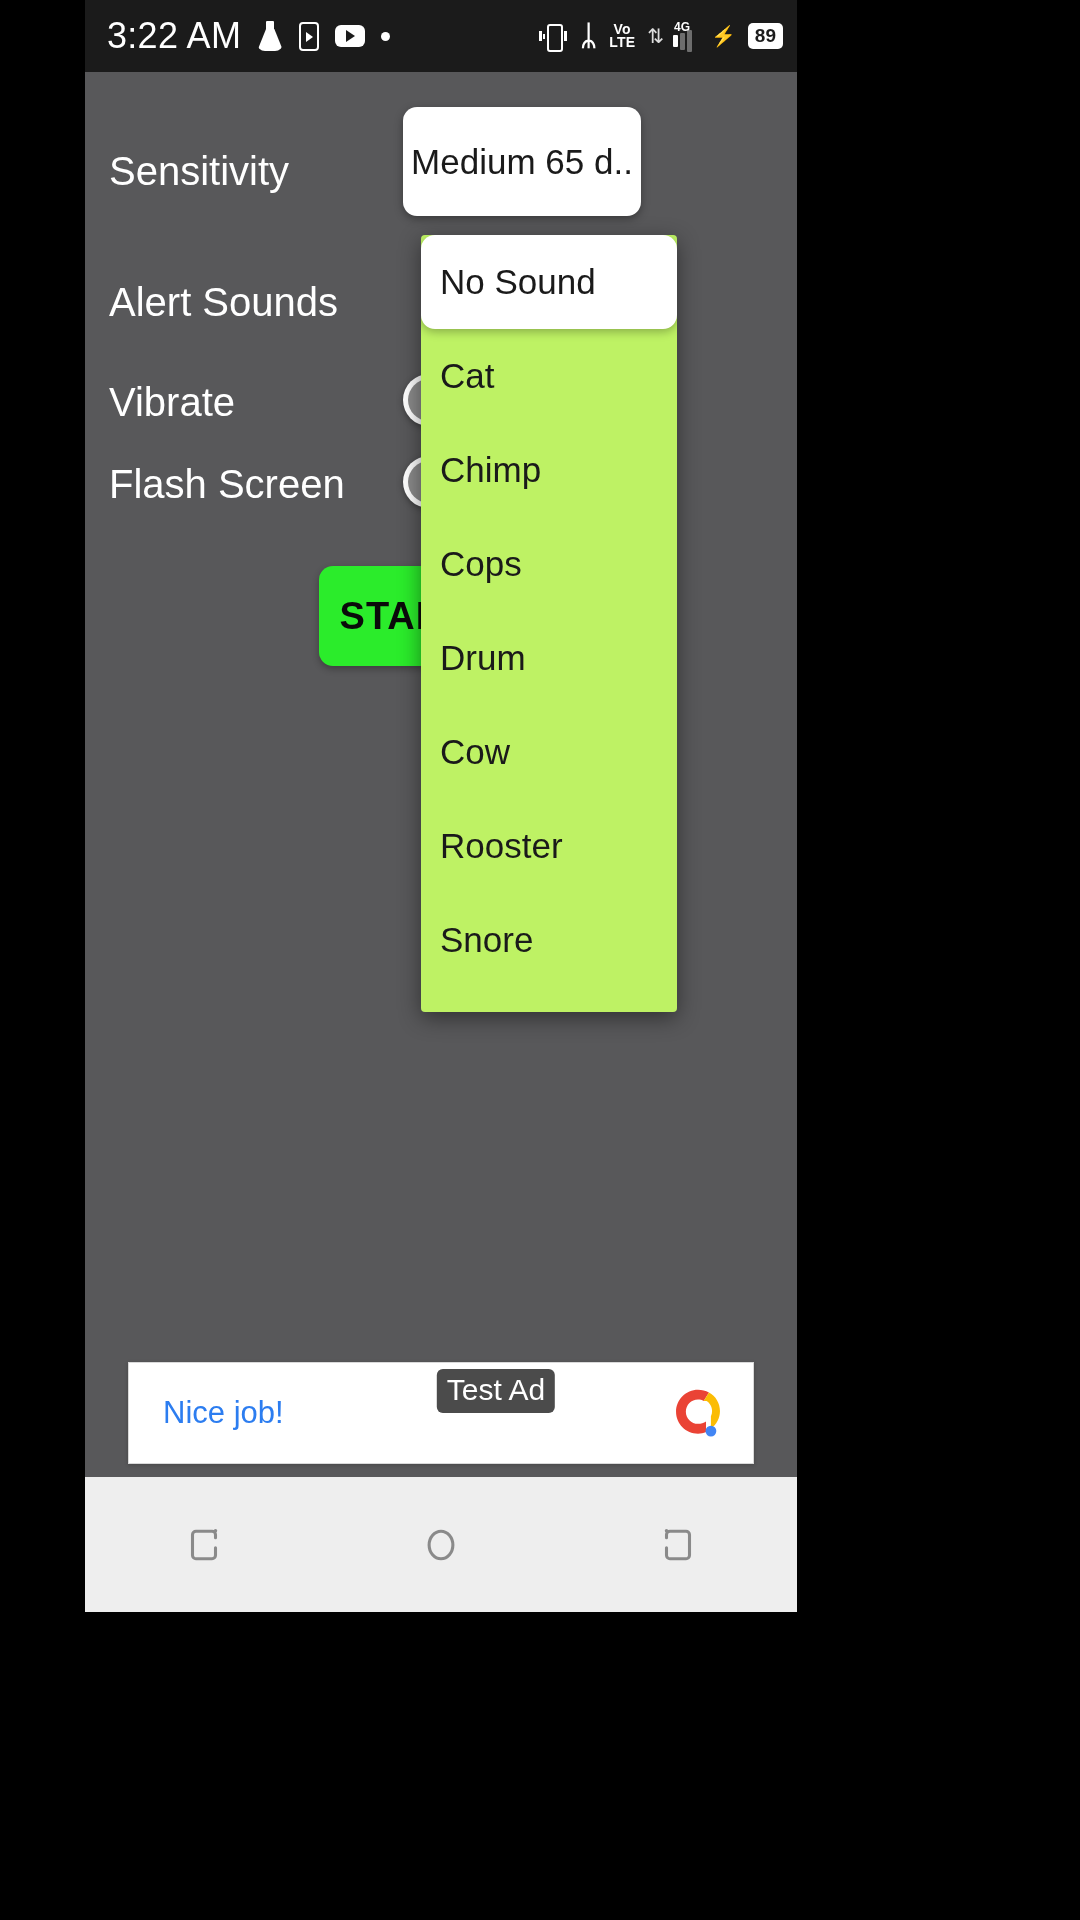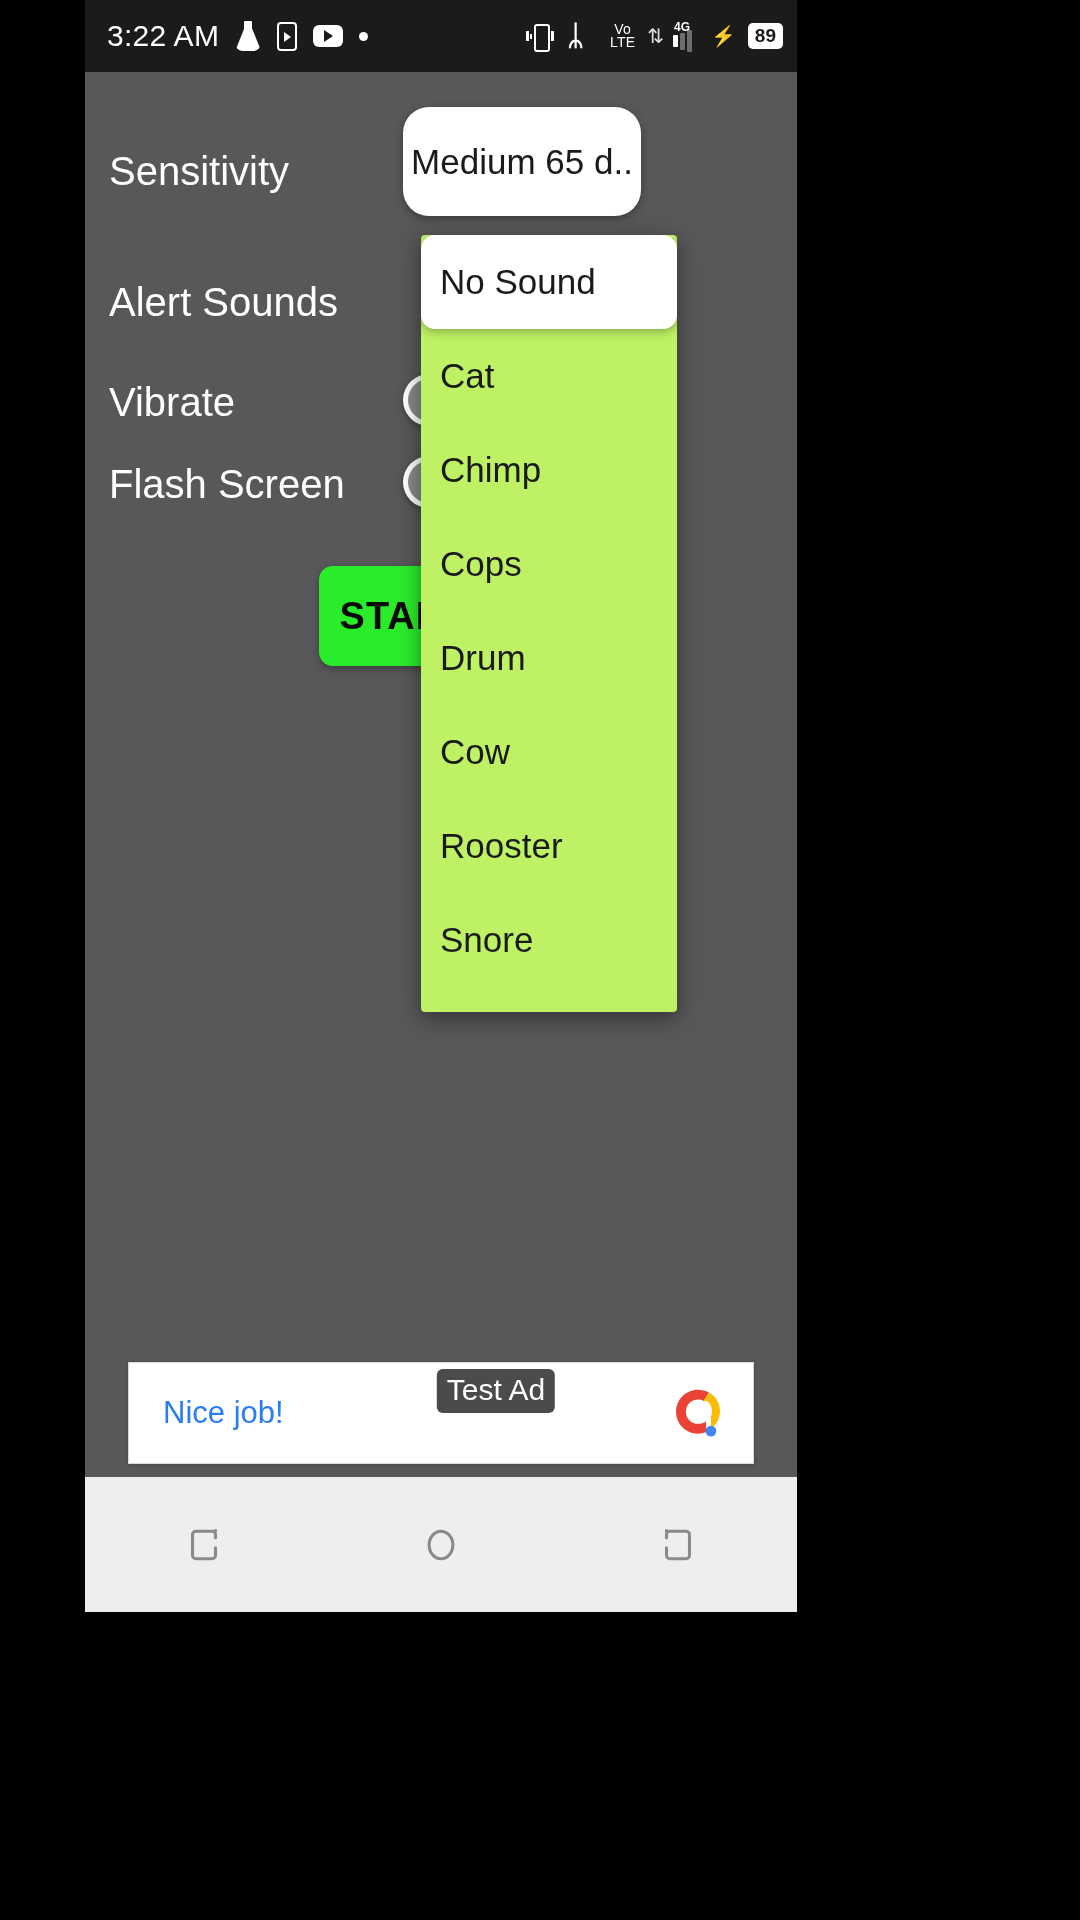--- a/index.html
+++ b/index.html
@@ -20,21 +20,21 @@
   #statusbar {
     position:absolute; left:0; top:0;
     width:712px; height:72px;
     background:#1b1b1b;
     display:flex; align-items:center;
     padding:0 14px 0 22px;
     color:#fff;
   }
   #sb-left { display:flex; align-items:center; gap:16px; flex:1; }
   #sb-right { display:flex; align-items:center; gap:12px; }
-  .clock { font-size:30px; font-weight:400; letter-spacing:0.3px; }
+  .clock { font-size:36px; font-weight:400; letter-spacing:0.3px; }
 
   .ic { display:inline-block; }
 
   
   .flask { width:26px; height:30px; position:relative; }
   .flask::before {
     content:""; position:absolute; left:9px; top:0;
     width:8px; height:10px; background:#fff; border-radius:1px;
   }
   .flask::after {
@@ -70,21 +70,21 @@
     width:12px; height:24px; border:2.5px solid #fff; border-radius:3px;
   }
   .vib-l, .vib-r { position:absolute; top:9px; width:3px; height:10px; background:#fff; }
   .vib-l { left:1px; } .vib-r { right:1px; }
   .vib-l2, .vib-r2 { position:absolute; top:12px; width:2px; height:5px; background:#fff; }
   .vib-l2 { left:5px; } .vib-r2 { right:5px; }
 
   
   .bt { font-size:28px; line-height:1; font-weight:700; }
 
-  .volte { font-size:14px; line-height:13px; font-weight:400; text-align:center; letter-spacing:0.2px;margin-left:14px; }
+  .volte { font-size:14px; line-height:13px; font-weight:700; text-align:center; letter-spacing:0.2px; }
 
   
   .dataarrow { font-size:20px; line-height:1; letter-spacing:-3px; opacity:.85; }
 
   
   .signal { display:flex; align-items:center; gap:2px; height:24px; position:relative; padding-top:10px;}
   .signal i { display:block; width:5px; background:#fff; border-radius:1px; }
   .signal i:nth-child(1){height:7px;}
   .signal i:nth-child(2){height:12px;}
   .signal i:nth-child(3){height:17px; background:#6d6d6d;}
@@ -101,21 +101,21 @@
   #app { position:absolute; left:0; top:72px; width:720px; height:1405px; }
 
   .row { position:absolute; left:0; width:712px; display:flex; align-items:center; }
   .row-label {
     color:#ffffff; font-size:40px; font-weight:400;
     padding-left:24px; white-space:nowrap;
   }
 
   .value-box {
     position:absolute;
-    background:#fff; border-radius:26px;
+    background:#fff; border-radius:14px;
     box-shadow:0 3px 8px rgba(0,0,0,.35);
     display:flex; align-items:center; justify-content:center;
     color:#1a1a1a;
   }
   .value-text { font-size:35px; }
 
   
   .toggle {
     position:absolute;
     width:92px; height:52px; border-radius:26px;

